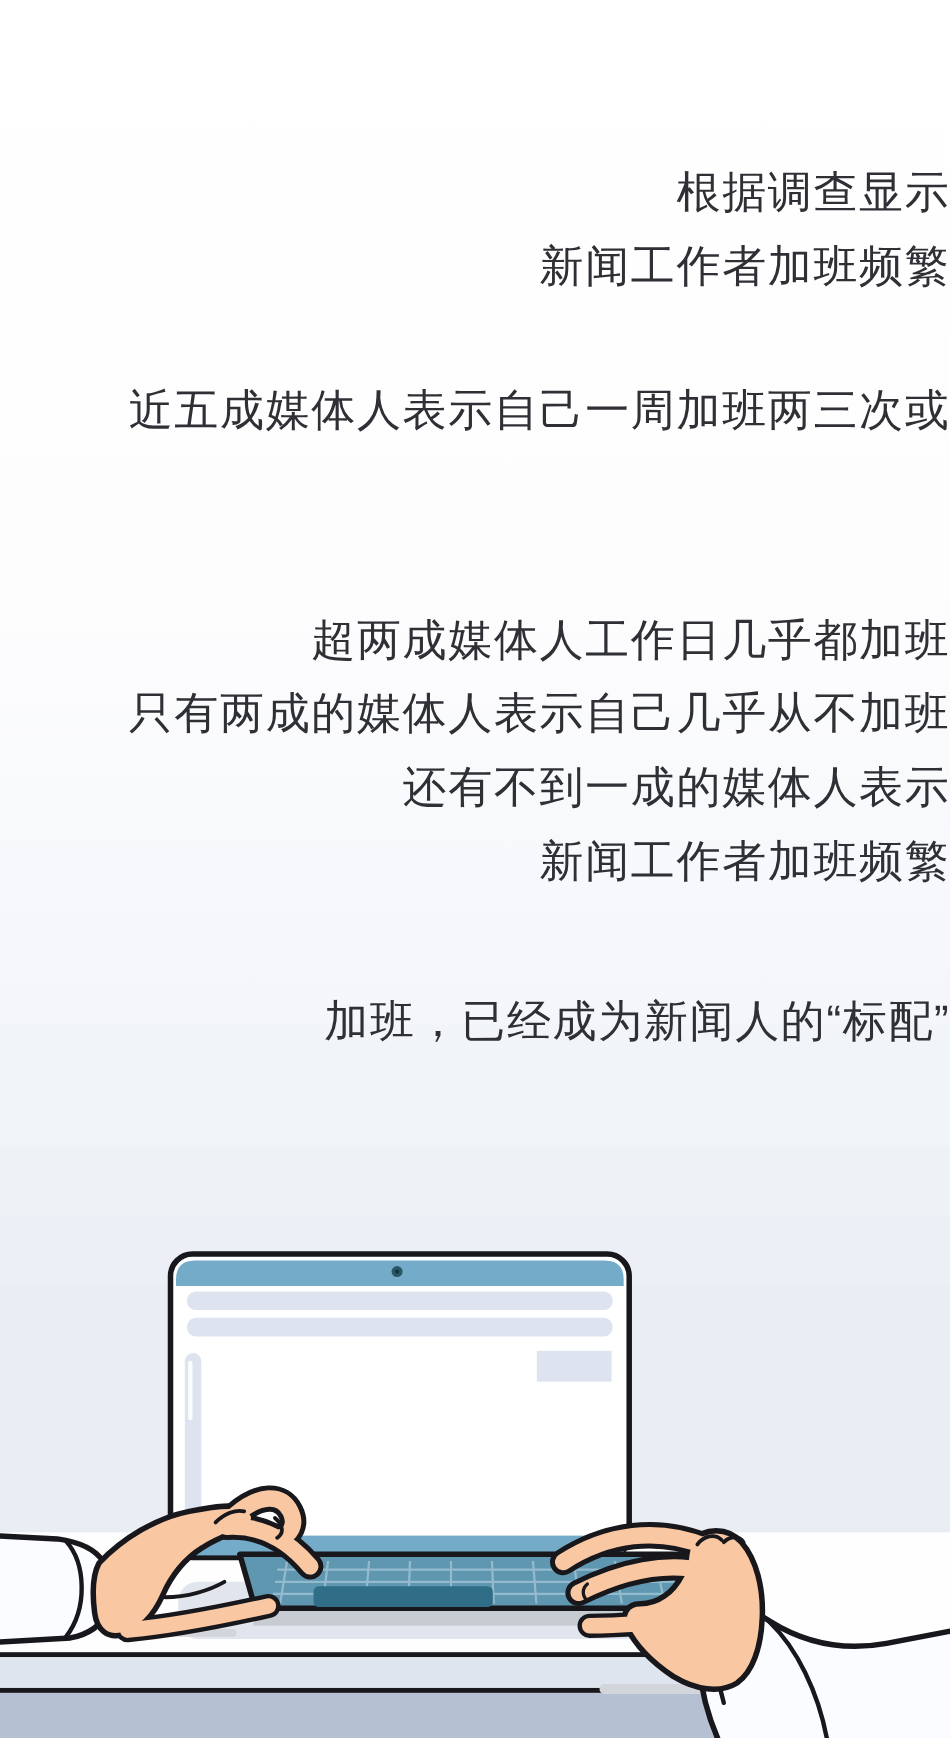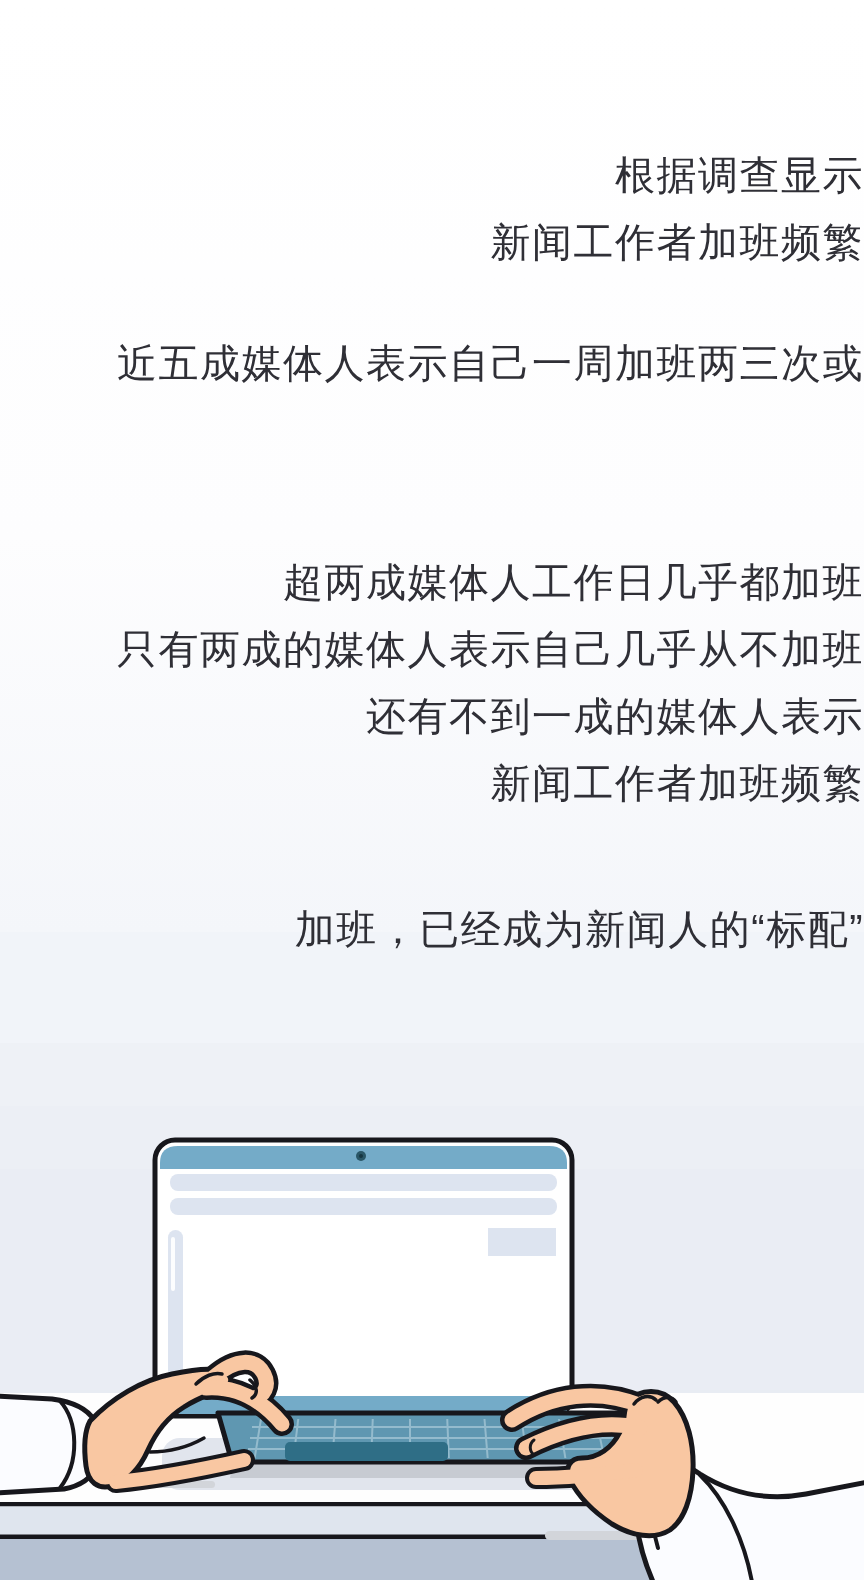--- a/index.html
+++ b/index.html
@@ -19,21 +19,21 @@
   .copy{
     position:absolute;left:0;width:864px;
     text-align:right;
     color:var(--ink);
     font-size:40px;line-height:67px;
     letter-spacing:1.5px;
     font-weight:500;
     white-space:nowrap;
   }
   .p1{top:142px;}
-  .p2{top:330px;}
+  .p2{top:340px;}
   .p3{top:549px;}
   .p4{top:896px;}
   .scene{position:absolute;left:0;bottom:0;display:block;}
 </style>
 </head>
 <body>
 
 <div class="poster">
 
   <div class="copy p1">

